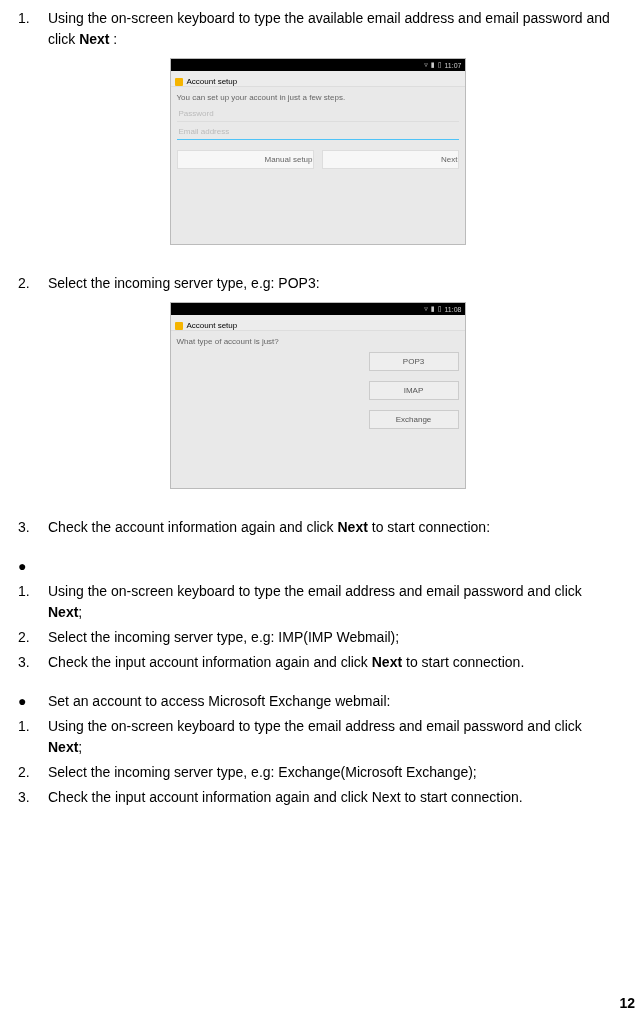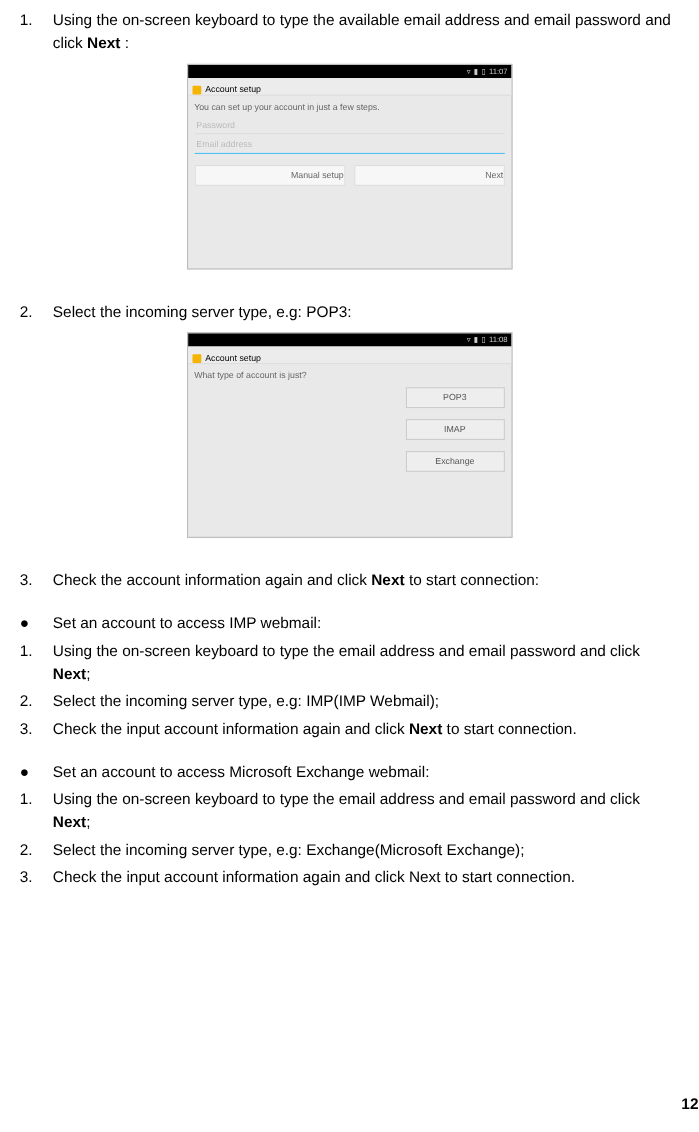--- a/index.html
+++ b/index.html
@@ -200,21 +200,20 @@
   <div class="ol-num">3.</div>
   <div class="ol-text">
     <span>Check the account information again and click </span><span class="bold">Next</span><span> to start connection:</span>
   </div>
 </div>
 
 <div class="spacer-sm"></div>
 
 <div class="bullet-row">
   <div class="bullet-mark">●</div>
-  <div>Set an account to access IMP webmail:</div>
 </div>
 <div class="ol-item">
   <div class="ol-num">1.</div>
   <div class="ol-text">
     <span>Using the on-screen keyboard to type the email address and email password and click </span><span class="bold">Next</span><span>;</span>
   </div>
 </div>
 <div class="ol-item">
   <div class="ol-num">2.</div>
   <div class="ol-text">Select the incoming server type, e.g: IMP(IMP Webmail);</div>

